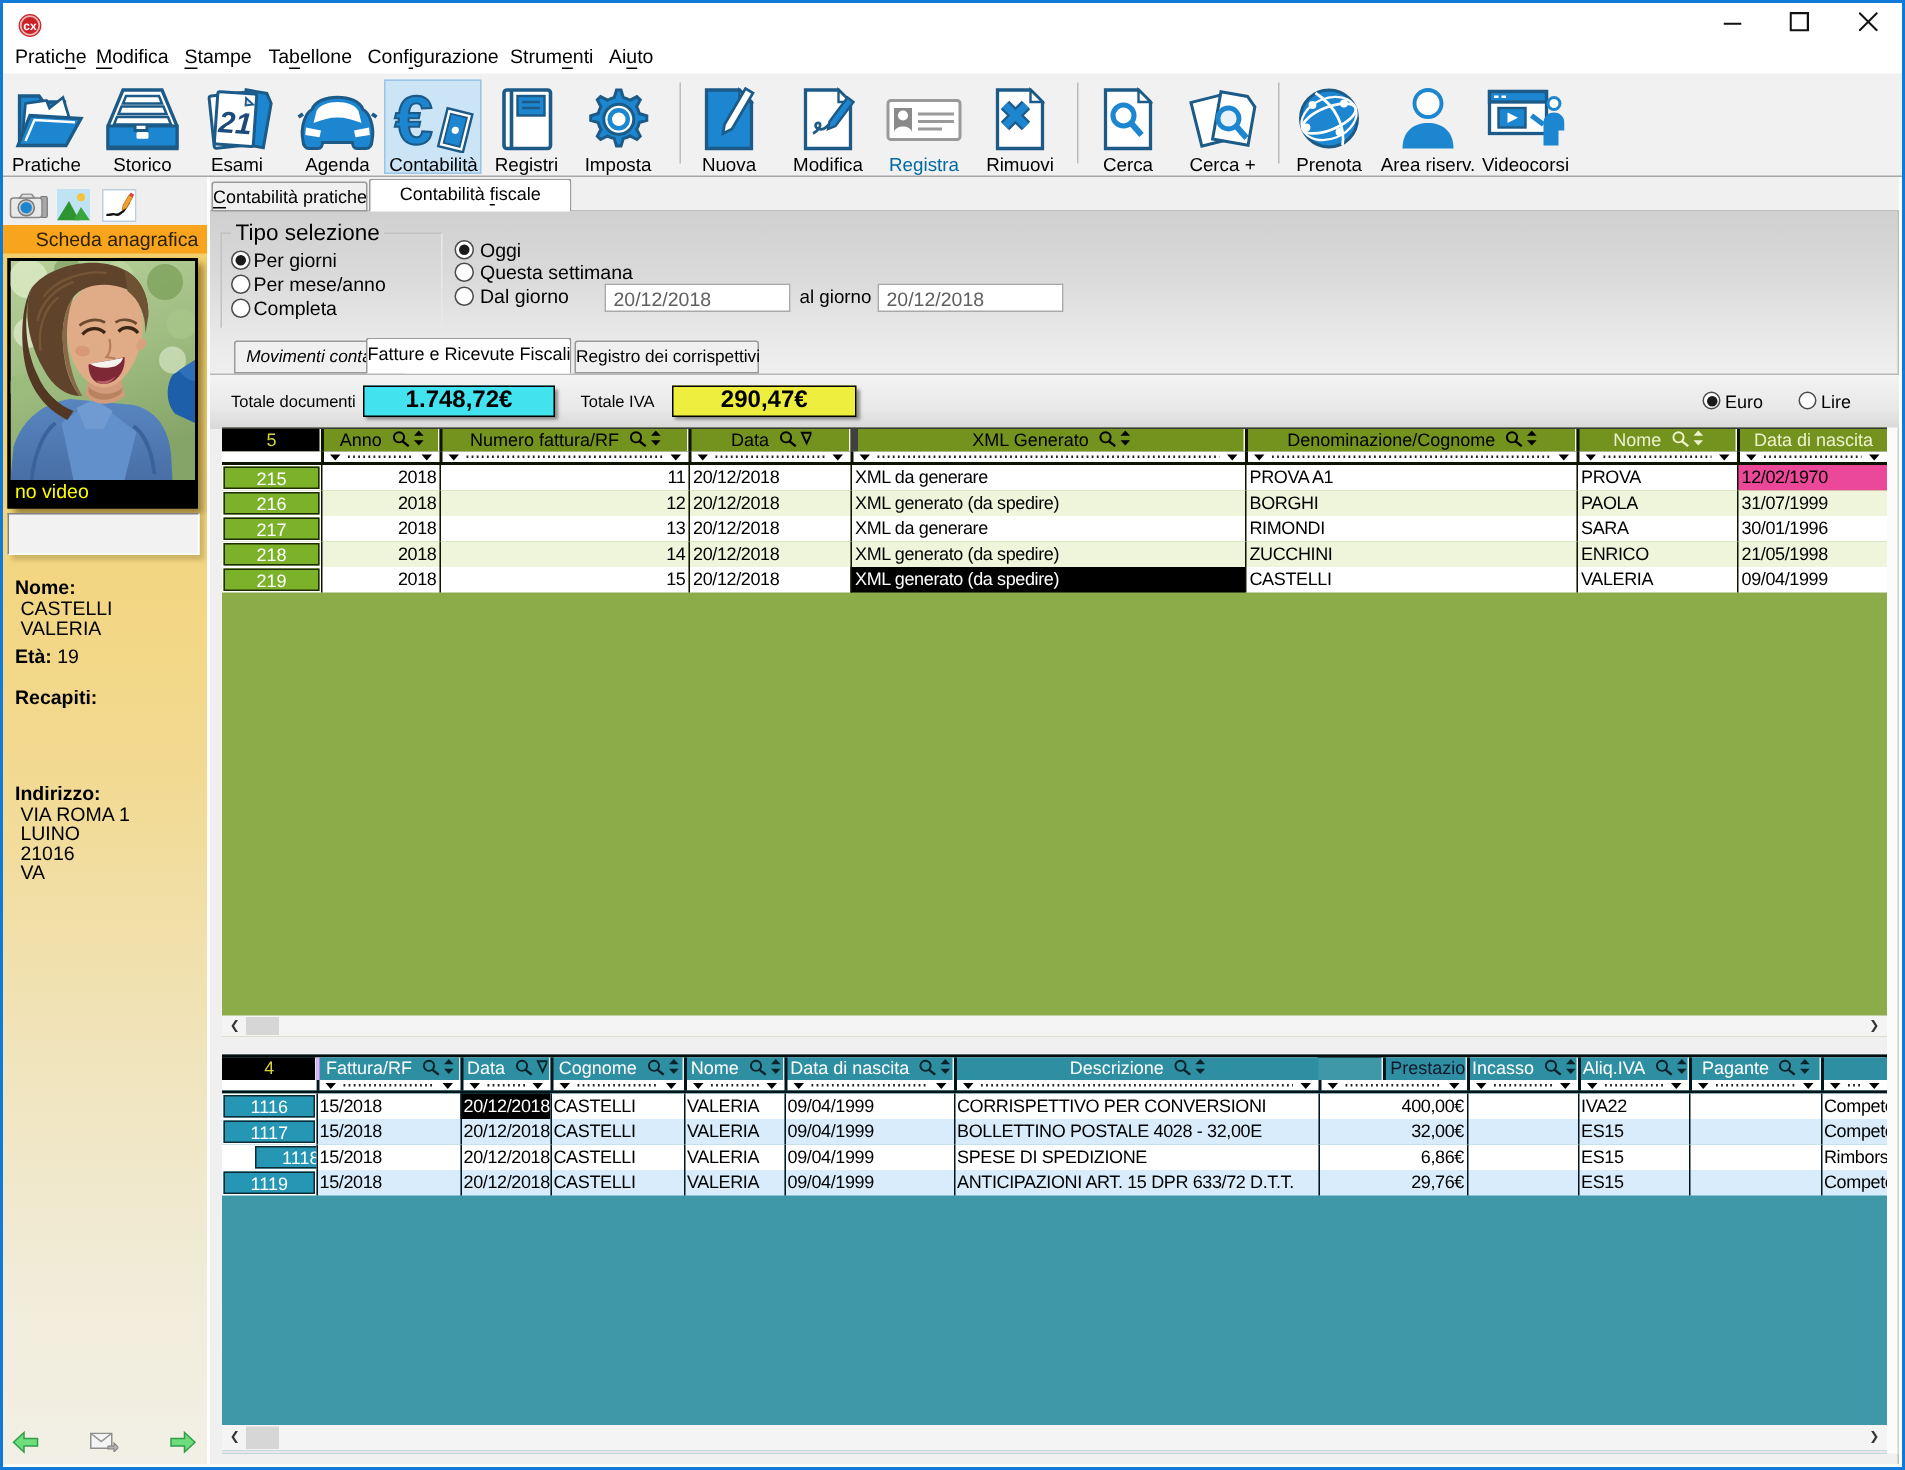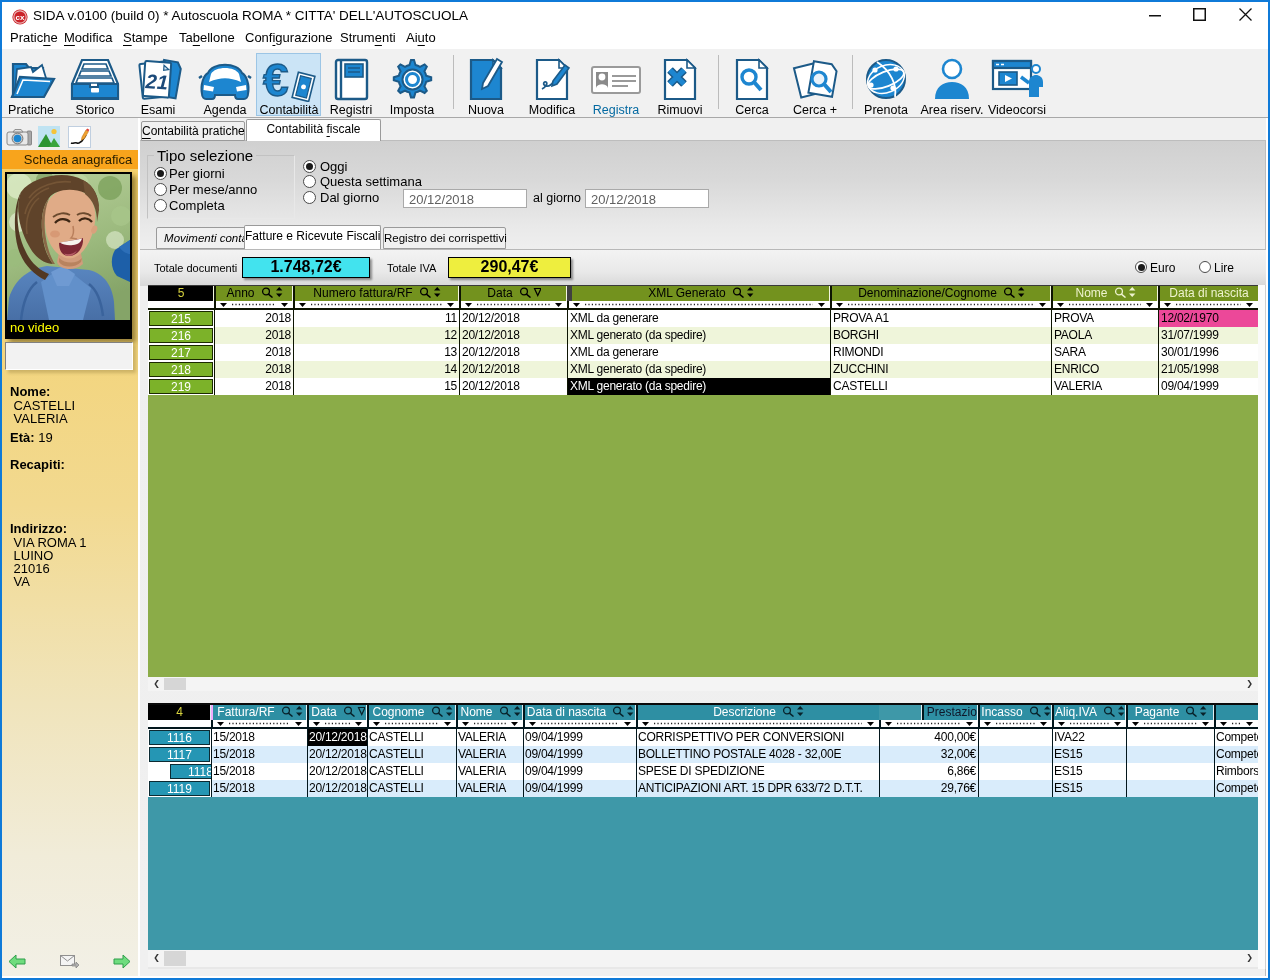--- a/index.html
+++ b/index.html
@@ -49,21 +49,20 @@
 .fr svg{display:block;}
 .dc{position:absolute;height:17px;font-size:12px;line-height:17px;white-space:nowrap;overflow:hidden;letter-spacing:-0.25px;}
 </style></head><body>
 <div id="winborder"></div>
 <div id="titlebar">
 <svg class="abs" style="left:10px;top:7px;" width="16" height="16">
       <circle cx="8" cy="8" r="7.6" fill="#cb2128"></circle>
       <circle cx="8" cy="8" r="6.2" fill="none" stroke="#e9b6b6" stroke-width="1.2"></circle>
       <text x="8" y="11" font-size="8" font-weight="bold" fill="#fff" text-anchor="middle" font-family="Liberation Sans">cx</text>
     </svg>
-<div class="ttl">SIDA v.0100 (build 0) * Autoscuola ROMA * CITTA' DELL'AUTOSCUOLA</div>
 <svg class="abs" style="left:1147px;top:13px;" width="12" height="2">
       <rect width="12" height="1.5" fill="#111"></rect>
     </svg>
 <svg class="abs" style="left:1191px;top:6px;" width="13" height="13">
       <rect x="0.75" y="0.75" width="11.5" height="11.5" fill="none" stroke="#111" stroke-width="1.5"></rect>
     </svg>
 <svg class="abs" style="left:1237px;top:6px;" width="13" height="13">
       <path d="M0.5,0.5L12.5,12.5M12.5,0.5L0.5,12.5" stroke="#111" stroke-width="1.3"></path>
     </svg>
 </div>

